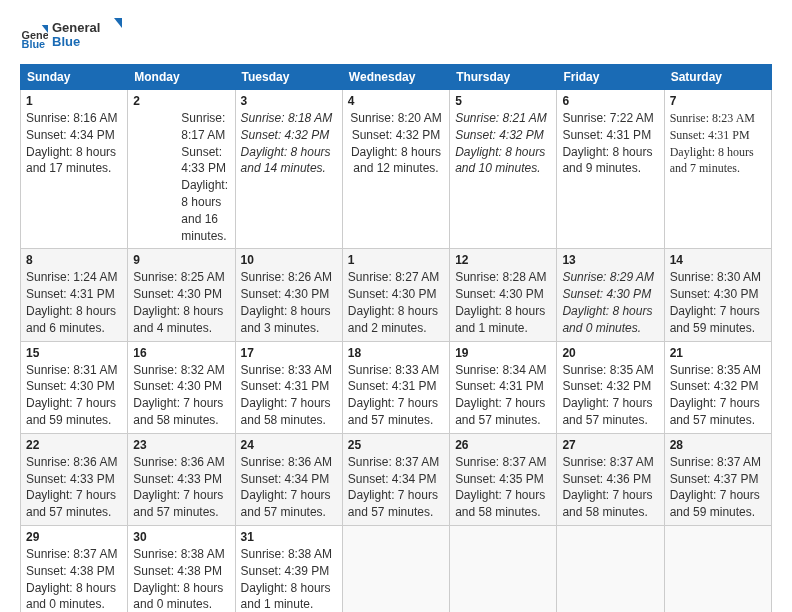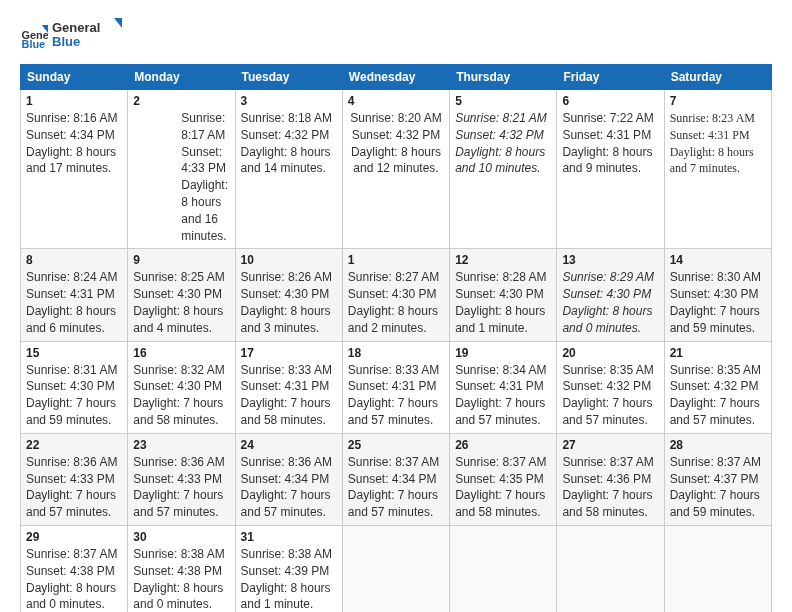--- a/index.html
+++ b/index.html
@@ -136,21 +136,21 @@
 Daylight: 8 hours and 17 minutes.</div>
           </td>
           <td>
             <span class="day-num">2</span>
             <div class="day-info" style="white-space: pre-line; margin-left: 48px;">Sunrise: 8:17 AM
 Sunset: 4:33 PM
 Daylight: 8 hours and 16 minutes.</div>
           </td>
           <td>
             <span class="day-num">3</span>
-            <div class="day-info" style="white-space: pre-line;">Sunrise: 8:18 AM
+            <div class="day-info" style="white-space: pre-line; font-style: italic;">Sunrise: 8:18 AM
 Sunset: 4:32 PM
 Daylight: 8 hours and 14 minutes.</div>
           </td>
           <td>
             <span class="day-num">4</span>
             <div class="day-info" style="white-space: pre-line; text-align: center;">Sunrise: 8:20 AM
 Sunset: 4:32 PM
 Daylight: 8 hours and 12 minutes.</div>
           </td>
           <td>
@@ -168,21 +168,21 @@
           <td>
             <span class="day-num">7</span>
             <div class="day-info" style="white-space: pre-line; font-family: Liberation Serif, serif;">Sunrise: 8:23 AM
 Sunset: 4:31 PM
 Daylight: 8 hours and 7 minutes.</div>
           </td>
         </tr>
         <tr>
           <td>
             <span class="day-num">8</span>
-            <div class="day-info" style="white-space: pre-line;">Sunrise: 8:24 AM
+            <div class="day-info" style="white-space: pre-line;">Sunrise: 1:24 AM
 Sunset: 4:31 PM
 Daylight: 8 hours and 6 minutes.</div>
           </td>
           <td>
             <span class="day-num">9</span>
             <div class="day-info" style="white-space: pre-line;">Sunrise: 8:25 AM
 Sunset: 4:30 PM
 Daylight: 8 hours and 4 minutes.</div>
           </td>
           <td>

